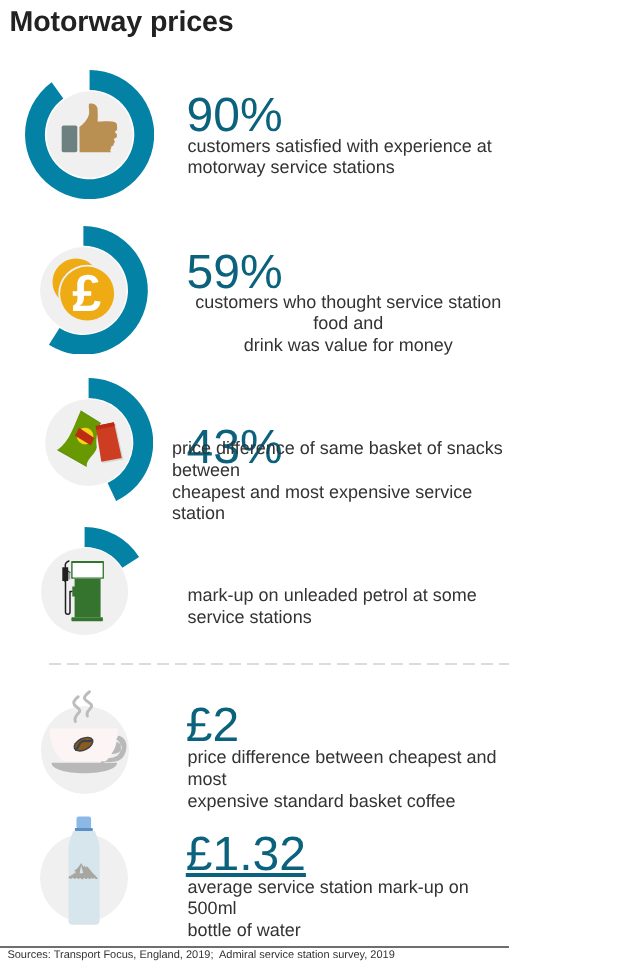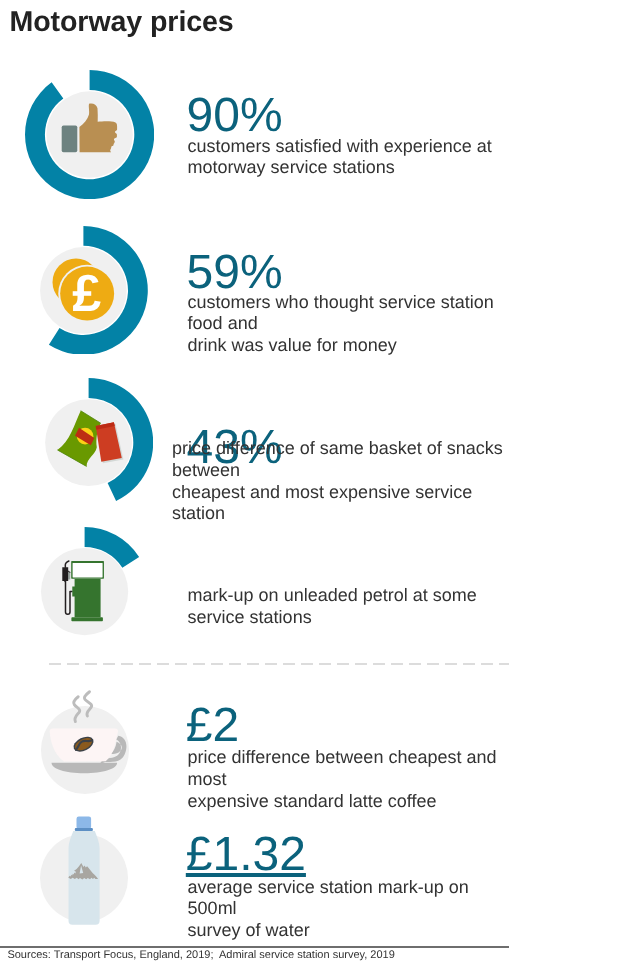--- a/index.html
+++ b/index.html
@@ -70,21 +70,21 @@
       <circle cx="64.4" cy="64.4" r="43.3" fill="#f0f0f0"></circle>
       <g transform="translate(64.4,64.4)">
         <circle cx="-7.4" cy="-8.35" r="23.5" fill="#eeab13"></circle>
         <circle cx="3.75" cy="3.2" r="28.9" fill="#f0f0f0"></circle>
         <circle cx="3.75" cy="3.2" r="27" fill="#eeab13"></circle>
         <text x="3.2" y="20.7" text-anchor="middle" fill="#ffffff" font-family="Liberation Sans, sans-serif" font-size="52" font-weight="bold">£</text>
       </g>
     </svg>
   </div>
   <div class="stat" style="left:186.6px;top:248.8px;">59%</div>
-  <div class="desc" style="left:187.6px;top:291.8px;">customers who thought service station food and
+  <div class="desc" style="left:187.6px;top:291.8px;text-align:center;">customers who thought service station food and
 drink was value for money</div>
 
   <div class="iconbox" style="left:24.0px;top:378.25px;">
     <svg width="129.2" height="129.2" viewBox="0 0 129.2 129.2">
       <path fill="#0382a6" d="M64.60,0.00 A64.6,64.6 0 0 1 92.11,123.05 L83.63,105.05 A44.7,44.7 0 0 0 64.60,19.90 Z"></path>
       <circle cx="64.6" cy="64.6" r="43.45" fill="#f0f0f0"></circle>
       <g transform="translate(64.6,64.6)">
         <path fill="#d3d8d6" d="M 7.1,-16.65 L 25.3,-20.35 L 33.2,15.35 L 12.7,19.05 Z" transform="translate(1.6,1.6)"></path>
         <path fill="#699900" d="
           M -7.9,-31.85
@@ -164,21 +164,21 @@
         <g transform="translate(-1.5,-5.85) rotate(-26)">
           <ellipse cx="0" cy="0" rx="10.7" ry="6.5" fill="#3b4148"></ellipse>
           <ellipse cx="0" cy="0" rx="9.2" ry="5.0" fill="#8a5a1e"></ellipse>
           <path fill="none" stroke="#3b4148" stroke-width="2.2" stroke-linecap="butt" d="M -10.2,1.5 C -6.6,2.3 -5.2,-2.6 -0.4,-3.0 C 4.0,-3.4 5.0,1.0 10.2,0.2"></path>
         </g>
       </g>
     </svg>
   </div>
   <div class="stat" style="left:185.8px;top:702.3px;">£2</div>
   <div class="desc" style="left:187.6px;top:747.4px;">price difference between cheapest and most
-expensive standard latte coffee</div>
+expensive standard basket coffee</div>
 
   <div class="iconbox" style="left:20.3px;top:814.3px;">
     <svg width="128" height="128" viewBox="0 0 128 128">
       <g transform="translate(64,64)">
         <circle cx="0" cy="0" r="44" fill="#f0f0f0"></circle>
         <rect x="-7.5" y="-61.4" width="14.6" height="12.5" rx="2.2" fill="#8cb8e8"></rect>
         <rect x="-9.2" y="-49.9" width="18.1" height="2.9" rx="1.1" fill="#5c8fc4"></rect>
         <path fill="#d7e5ec" d="
           M -10.7,-47.1
           L 10.8,-47.1
@@ -197,21 +197,21 @@
           L -15.3,-0.9 L -14.3,-2.3 L -13.4,-1.5 L -12.8,-3.2
           L -11.9,-2.4 L -11.2,-4.3 L -10.3,-3.4 L -9.7,-5.4
           L -8.7,-4.4 L -8.1,-6.3 L -9.9,-7.2
           L -7.4,-8.9 L -5.2,-11.6 Z"></path>
         <path fill="#d7e5ec" d="M -2.9,-12.4 L -0.8,-4.9 L -4.4,-4.4 Z"></path>
       </g>
     </svg>
   </div>
   <div class="stat" style="left:185.8px;top:830.9px;text-decoration:underline;">£1.32</div>
   <div class="desc" style="left:187.6px;top:876.8px;">average service station mark-up on 500ml
-survey of water</div>
+bottle of water</div>
 
   <div class="footer-rule"></div>
   <div class="sources">Sources: Transport Focus, England, 2019;  Admiral service station survey, 2019</div>
   <div class="bbc">
     <span class="bbc-box">B</span>
       <span class="bbc-box">B</span>
       <span class="bbc-box">C</span>
   </div>
 
 </div>

